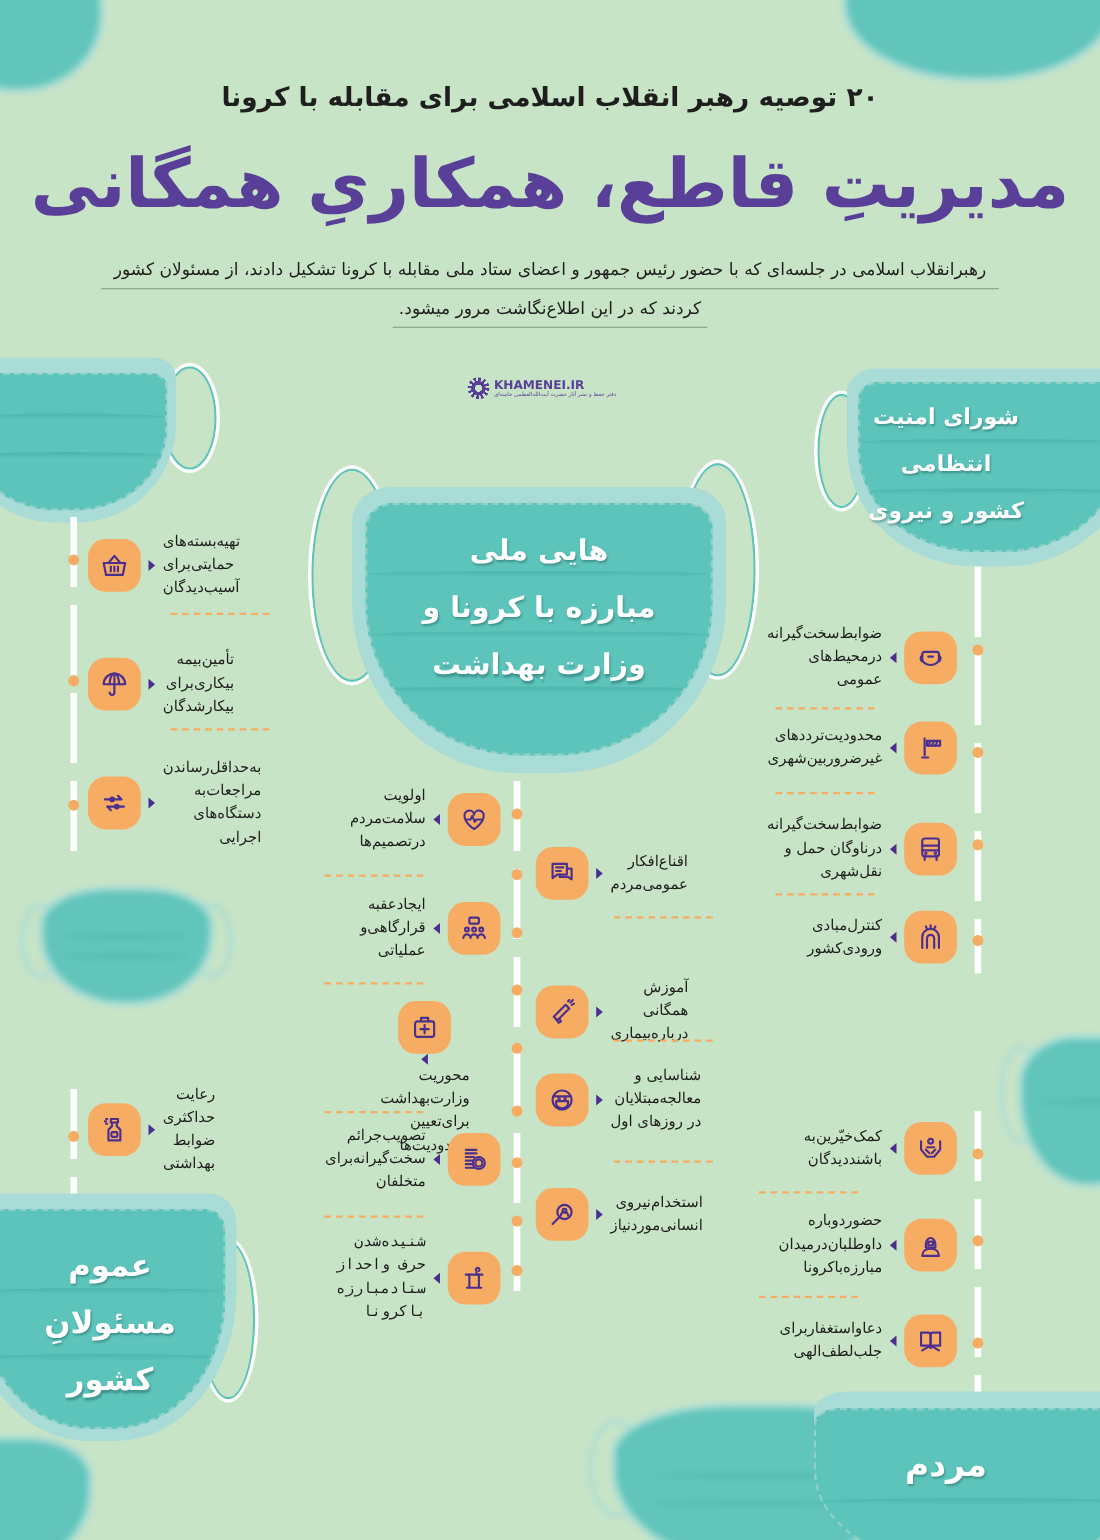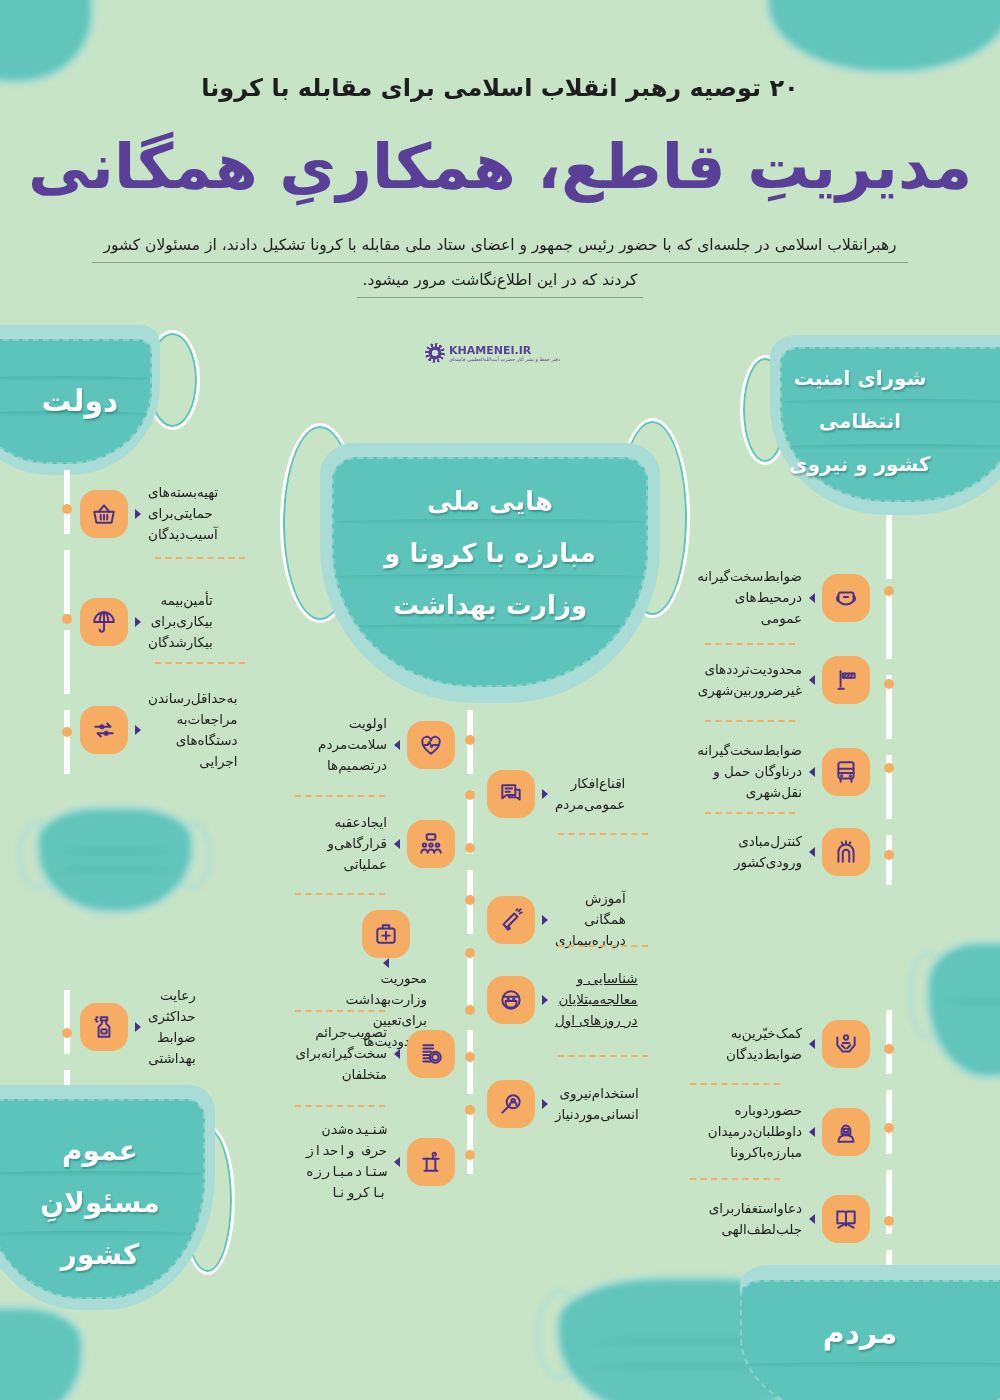--- a/index.html
+++ b/index.html
@@ -130,21 +130,20 @@
   </div>
 </div>
 
 <div class="mask" style="left:-40px;top:325px;width:240px;height:150px;">
   <div class="ear" style="left:185px;top:5px;width:55px;height:100px;"></div>
   <div class="band" style="left:0;top:0;width:200px;height:150px;"></div>
   <div class="face" style="left:8px;top:14px;width:184px;height:125px;">
     <div class="pleat" style="top:35px;"></div>
     <div class="pleat" style="top:70px;"></div>
   </div>
-  <div class="label" style="top:58px;left:40px;right:40px;font-size:30px;">دولت</div>
 </div>
 
 <div class="mask" style="left:750px;top:335px;width:280px;height:180px;">
   <div class="ear" style="left:-10px;top:20px;width:50px;height:110px;"></div>
   <div class="band" style="left:20px;top:0;width:260px;height:180px;"></div>
   <div class="face" style="left:30px;top:12px;width:240px;height:155px;">
     <div class="pleat" style="top:50px;"></div>
     <div class="pleat" style="top:95px;"></div>
   </div>
   <div class="label" style="top:22px;left:30px;right:90px;font-size:20px;line-height:43px;">
@@ -363,21 +362,21 @@
         <circle cx="12" cy="6" r="2"></circle>
         <path d="M9 11h6"></path>
         <path d="M4 6v7l5 6h6l5-6V6"></path>
         <path d="M8 13l3 3M16 13l-3 3"></path>
       </svg>
   </div>
   <div style="width:20px;display:flex;justify-content:center;">
       <div class="arrow left"></div>
     </div>
   <div class="item-text">کمک‌خیّرین‌به
-ضوابط‌دیدگان</div>
+باشند‌دیدگان</div>
 </div>
 <div class="dash" style="left:690px;top:1083px;"></div>
 
 <div class="item" style="right:130px;top:1100px;direction:rtl;">
   <div class="icon-box">
     <svg viewBox="0 0 24 24">
         <path d="M8 11a4 5 0 0 1 8 0v3H8z"></path>
         <rect x="10" y="9" width="4" height="3"></rect>
         <path d="M5 21c0-4 3-6 7-6s7 2 7 6z"></path>
       </svg>
@@ -532,21 +531,21 @@
         <circle cx="12" cy="12" r="8"></circle>
         <path d="M5 9h14"></path>
         <path d="M7 13h10v2a5 4 0 0 1-10 0z"></path>
         <circle cx="9.5" cy="11" r=".6"></circle>
         <circle cx="14.5" cy="11" r=".6"></circle>
       </svg>
   </div>
   <div style="width:20px;display:flex;justify-content:center;">
       <div class="arrow right"></div>
     </div>
-  <div class="item-text" style="direction:rtl;text-decoration:underline;">شناسایی و
+  <div class="item-text" style="direction:rtl;">شناسایی و
 معالجه‌مبتلایان
 در روزهای اول</div>
 </div>
 <div class="dash" style="left:558px;top:1055px;"></div>
 
 <div class="item" style="left:487px;top:1080px;direction:ltr;">
   <div class="icon-box">
     <svg viewBox="0 0 24 24">
         <circle cx="14" cy="10" r="6"></circle>
         <circle cx="14" cy="9" r="1.6"></circle>

